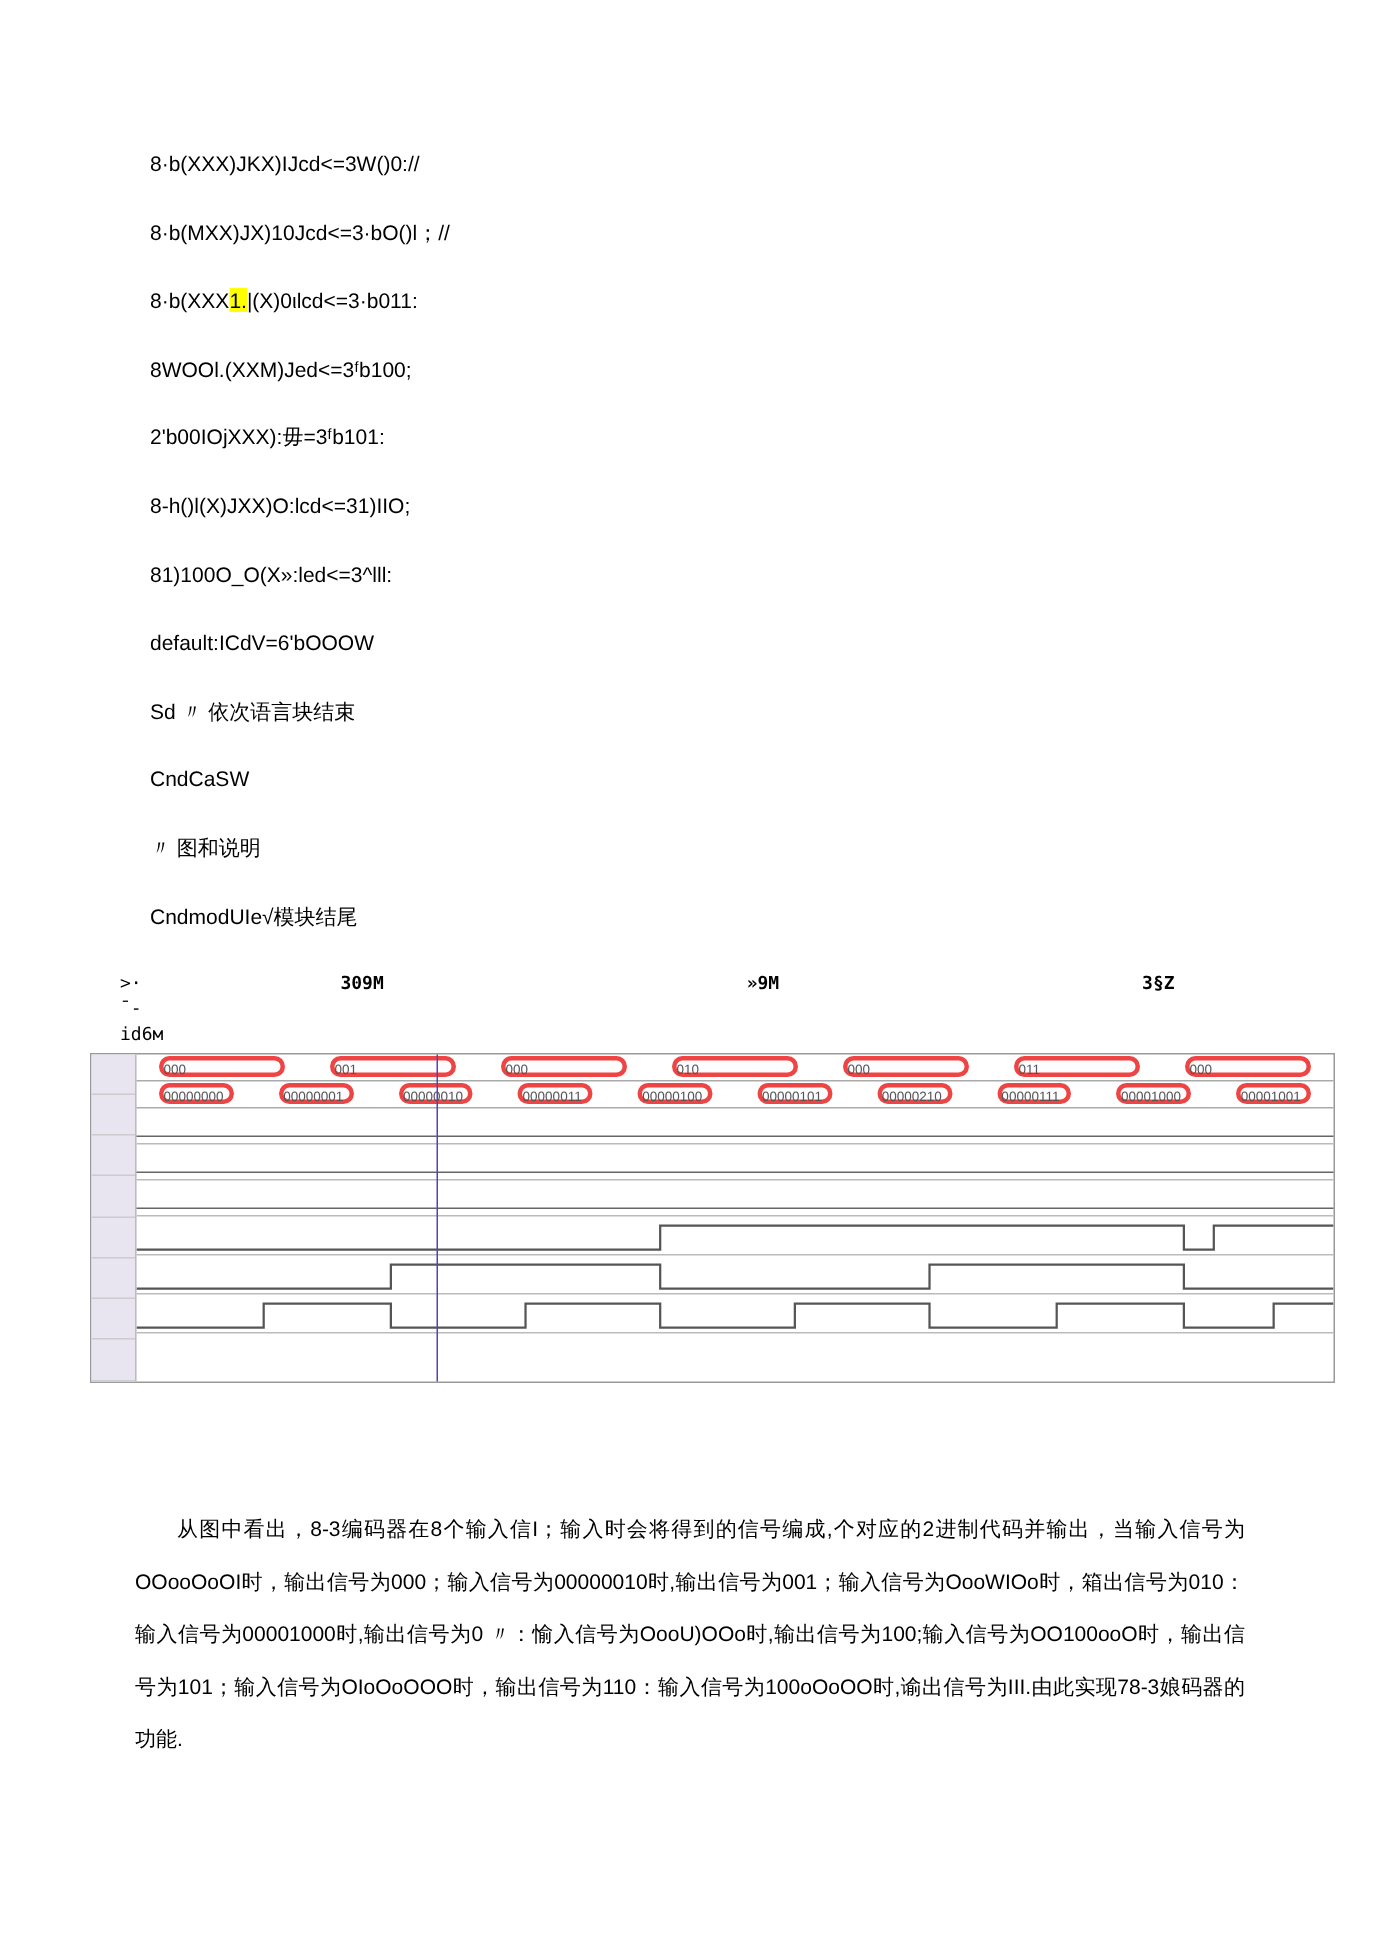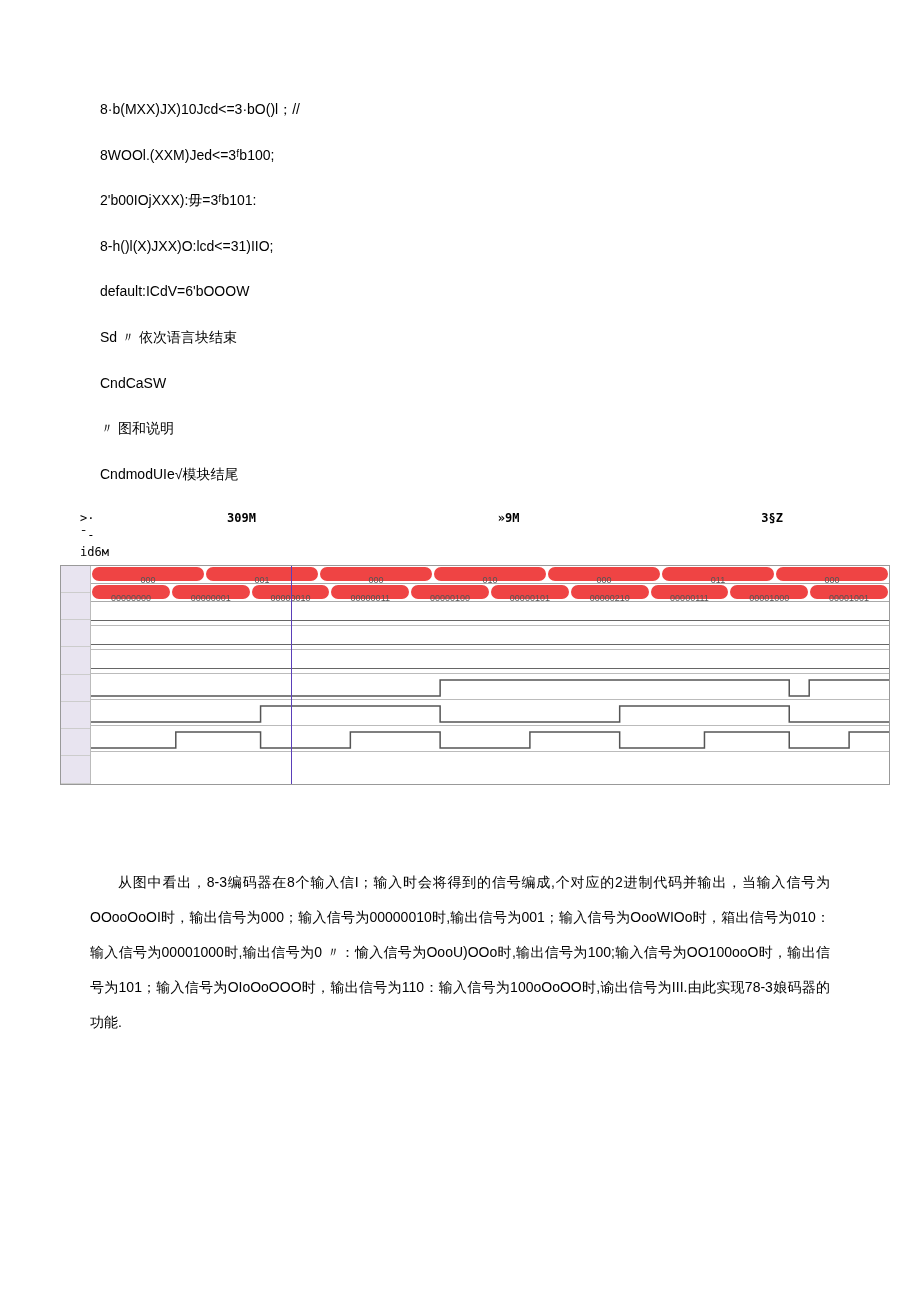--- a/index.html
+++ b/index.html
@@ -31,45 +31,48 @@
     background: #e8e4f0; border-right: 1px solid #bbb;
     display: flex; flex-direction: column;
   }
   .left-cell { flex: 1; border-bottom: 1px solid #ccc; font-size: 9px; color: #666; text-align: center; }
   .lanes { position: absolute; left: 30px; right: 0; top: 0; bottom: 0; }
   .hex-row {
     height: 18px; border-bottom: 1px solid #aaa;
     display: flex; align-items: center;
   }
   .hex-cell {
-    flex: 1; height: 14px; border: 7px solid #ef4444;
-    border-radius: 7px; margin: 0 1px;
-    font-size: 9px; text-align: center; line-height: 12px;
+    flex: 1; height: 14px; border: 3px solid #ef4444;
+    border-radius: 7px; margin: 0 15px;
+    font-size: 9px; text-align: left; line-height: 12px;
     color: #555; background: #fdfdff;
   }
   .flat-lane { height: 24px; border-bottom: 1px solid #bbb; position: relative; }
   .flat-line { position: absolute; top: 18px; left: 0; right: 0; height: 1px; background: #666; }
   .wave-lane { height: 26px; border-bottom: 1px solid #bbb; position: relative; }
   .wave-svg { width: 100%; height: 26px; display: block; }
   .cursor { position: absolute; top: 0; bottom: 0; left: 230px; width: 1px; background: #5a3fb8; z-index: 5; }
   .explain {
     margin: 0 60px;
     line-height: 2.5;
     text-align: justify;
     text-indent: 2em;
   }
 </style>
 </head>
 <body>
 
 <div class="code-block">
+  <div class="code-line"><span>8·b(XXX)JKX)IJcd&lt;=3W()0://</span></div>
   <div class="code-line"><span>8·b(MXX)JX)10Jcd&lt;=3·bO()l；//</span></div>
+  <div class="code-line"><span>8·b(XXX</span><span class="hl">1.</span><span>|(X)0ιlcd&lt;=3·b011:</span></div>
   <div class="code-line"><span>8WOOl.(XXM)Jed&lt;=3ᶠb100;</span></div>
   <div class="code-line"><span>2'b00IOjXXX):毋=3ᶠb101:</span></div>
   <div class="code-line"><span>8-h()l(X)JXX)O:lcd&lt;=31)IIO;</span></div>
+  <div class="code-line"><span>81)100O_O(X»:led&lt;=3^lll:</span></div>
   <div class="code-line"><span>default:ICdV=6'bOOOW</span></div>
   <div class="code-line"><span>Sd 〃 依次语言块结束</span></div>
   <div class="code-line"><span>CndCaSW</span></div>
   <div class="code-line"><span>〃 图和说明</span></div>
   <div class="code-line"><span>CndmodUIe√模块结尾</span></div>
 </div>
 
 <div class="timeline-wrap">
   <div class="timeline-header">
     <div class="th-left">

